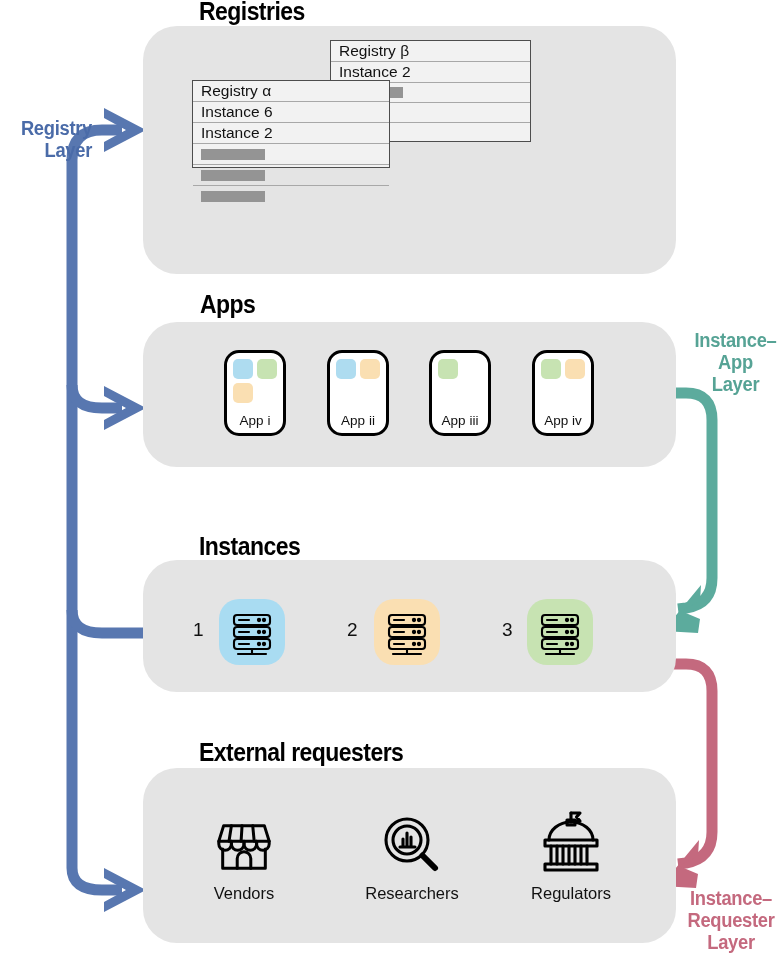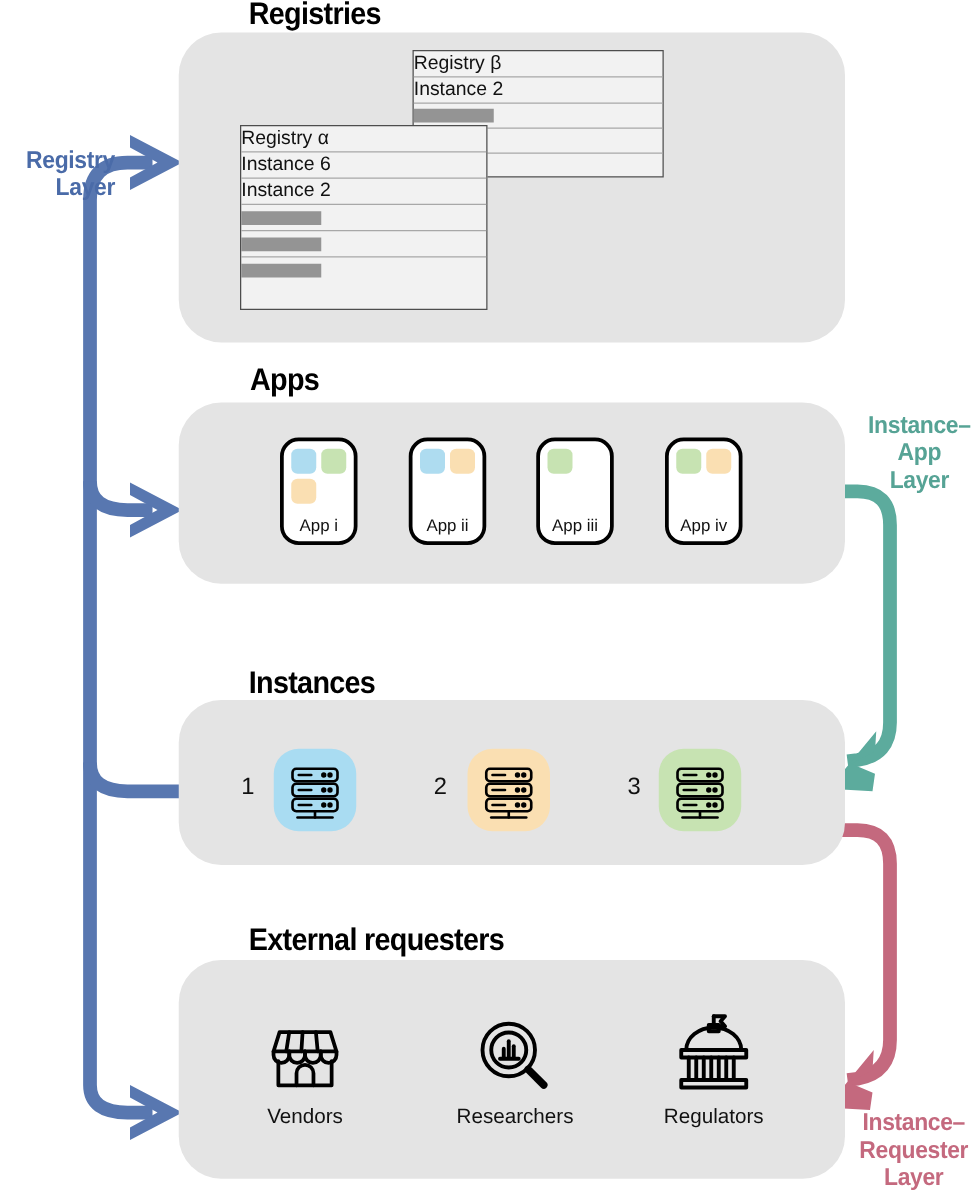--- a/index.html
+++ b/index.html
@@ -13,21 +13,21 @@
              letter-spacing:-0.6px;white-space:nowrap;
              transform:scaleX(.92);transform-origin:left bottom;}
 
   
   .panel{position:absolute;background:#e4e4e4;border-radius:34px;}
 
   
   .reg-card{position:absolute;background:#f2f2f2;border:1.6px solid #4d4d4d;
             box-sizing:border-box;}
   .reg-row{box-sizing:border-box;border-bottom:1.3px solid #a8a8a8;
-           display:flex;align-items:center;position:relative;}
+           display:flex;align-items:center;padding-left:8px;position:relative;}
   .reg-row:last-child{border-bottom:none;}
   .reg-row span{font-size:15.5px;color:#111;line-height:1;}
   .bar{display:block;height:11px;width:64px;background:#949494;}
 
   
   .app-card{position:absolute;width:62px;height:86px;background:#fff;
             border:3.6px solid #000;border-radius:15px;box-sizing:border-box;}
   .app-sq-wrap{position:absolute;left:6px;top:6px;width:48px;
                display:flex;flex-wrap:wrap;gap:4px;}
   .app-sq{width:20px;height:20px;border-radius:5px;}
@@ -112,21 +112,21 @@
     <div class="reg-row" style="height:21px;">
       <span>Instance 2</span>
       </div>
     <div class="reg-row" style="height:20px;">
       <i class="bar"></i>
       </div>
     <div class="reg-row" style="height:20px;"></div>
     <div class="reg-row" style="height:20px;"></div>
   </div>
 
-  <div class="reg-card" style="left:192px;top:100px;width:198px;height:148px;">
+  <div class="reg-card" style="left:192px;top:80px;width:198px;height:88px;">
     <div class="reg-row" style="height:21px;">
       <span>Registry α</span>
       </div>
     <div class="reg-row" style="height:21px;">
       <span>Instance 6</span>
       </div>
     <div class="reg-row" style="height:21px;">
       <span>Instance 2</span>
       </div>
     <div class="reg-row" style="height:21px;">

